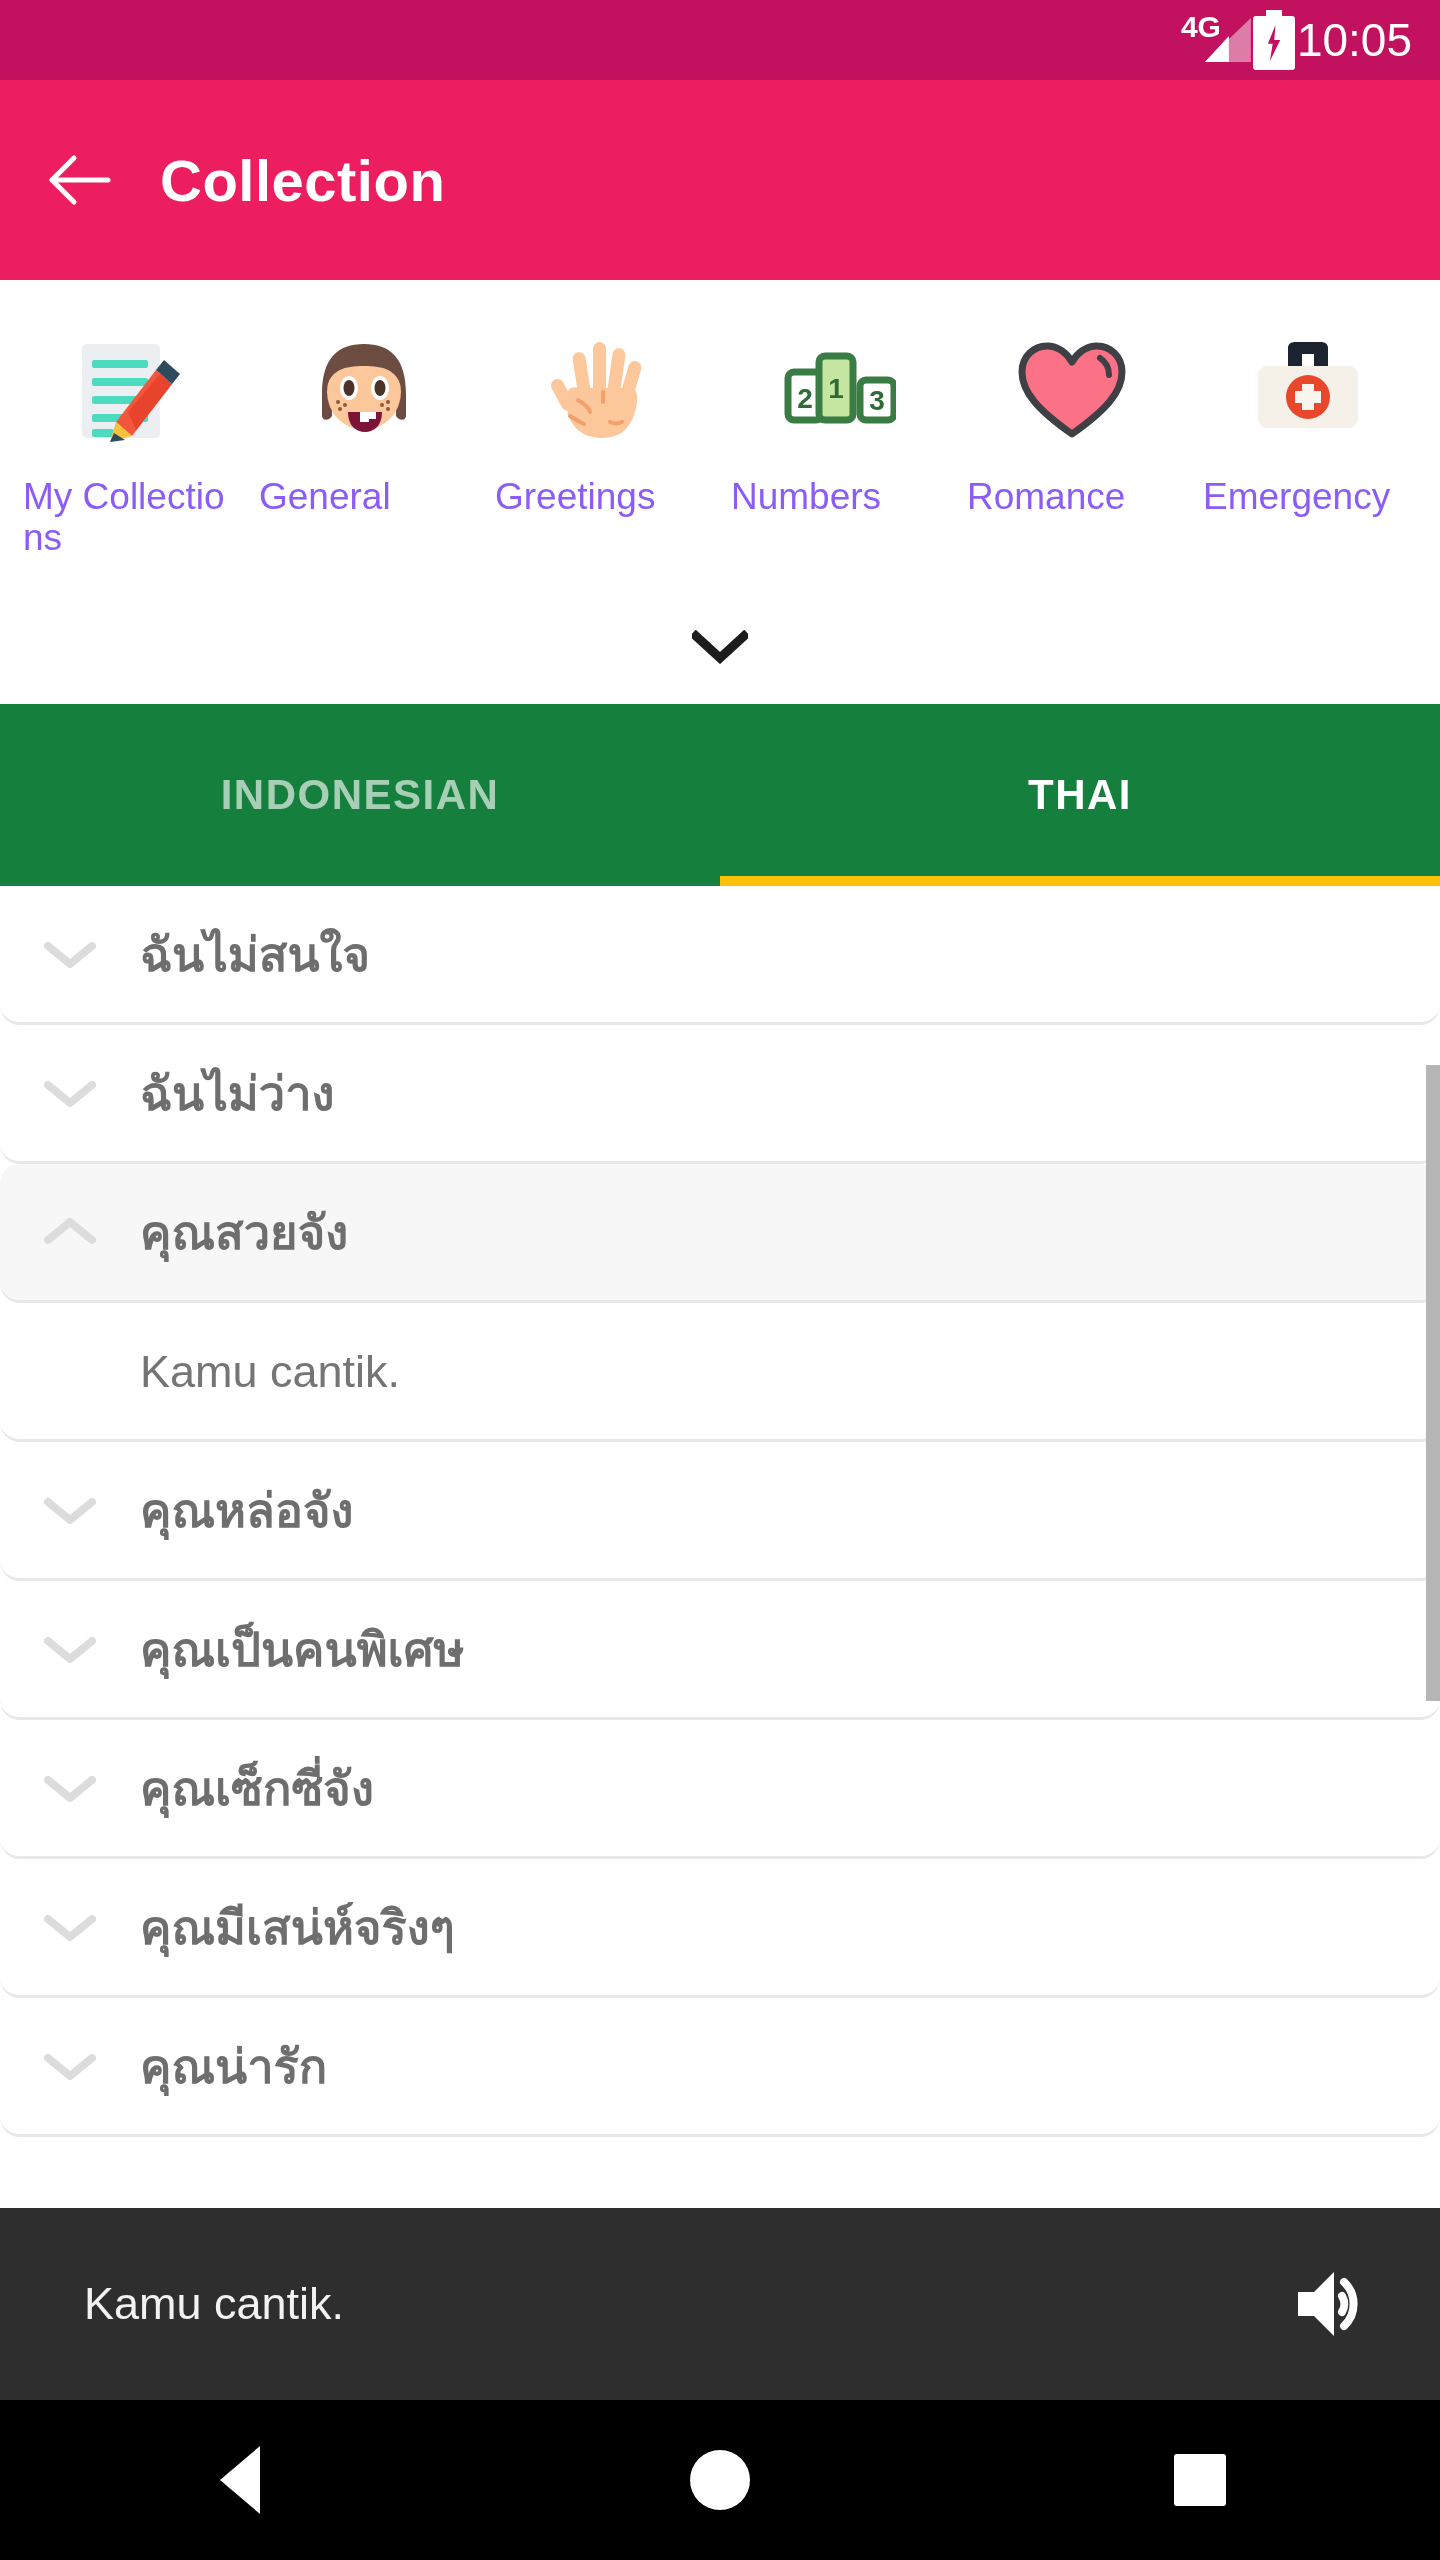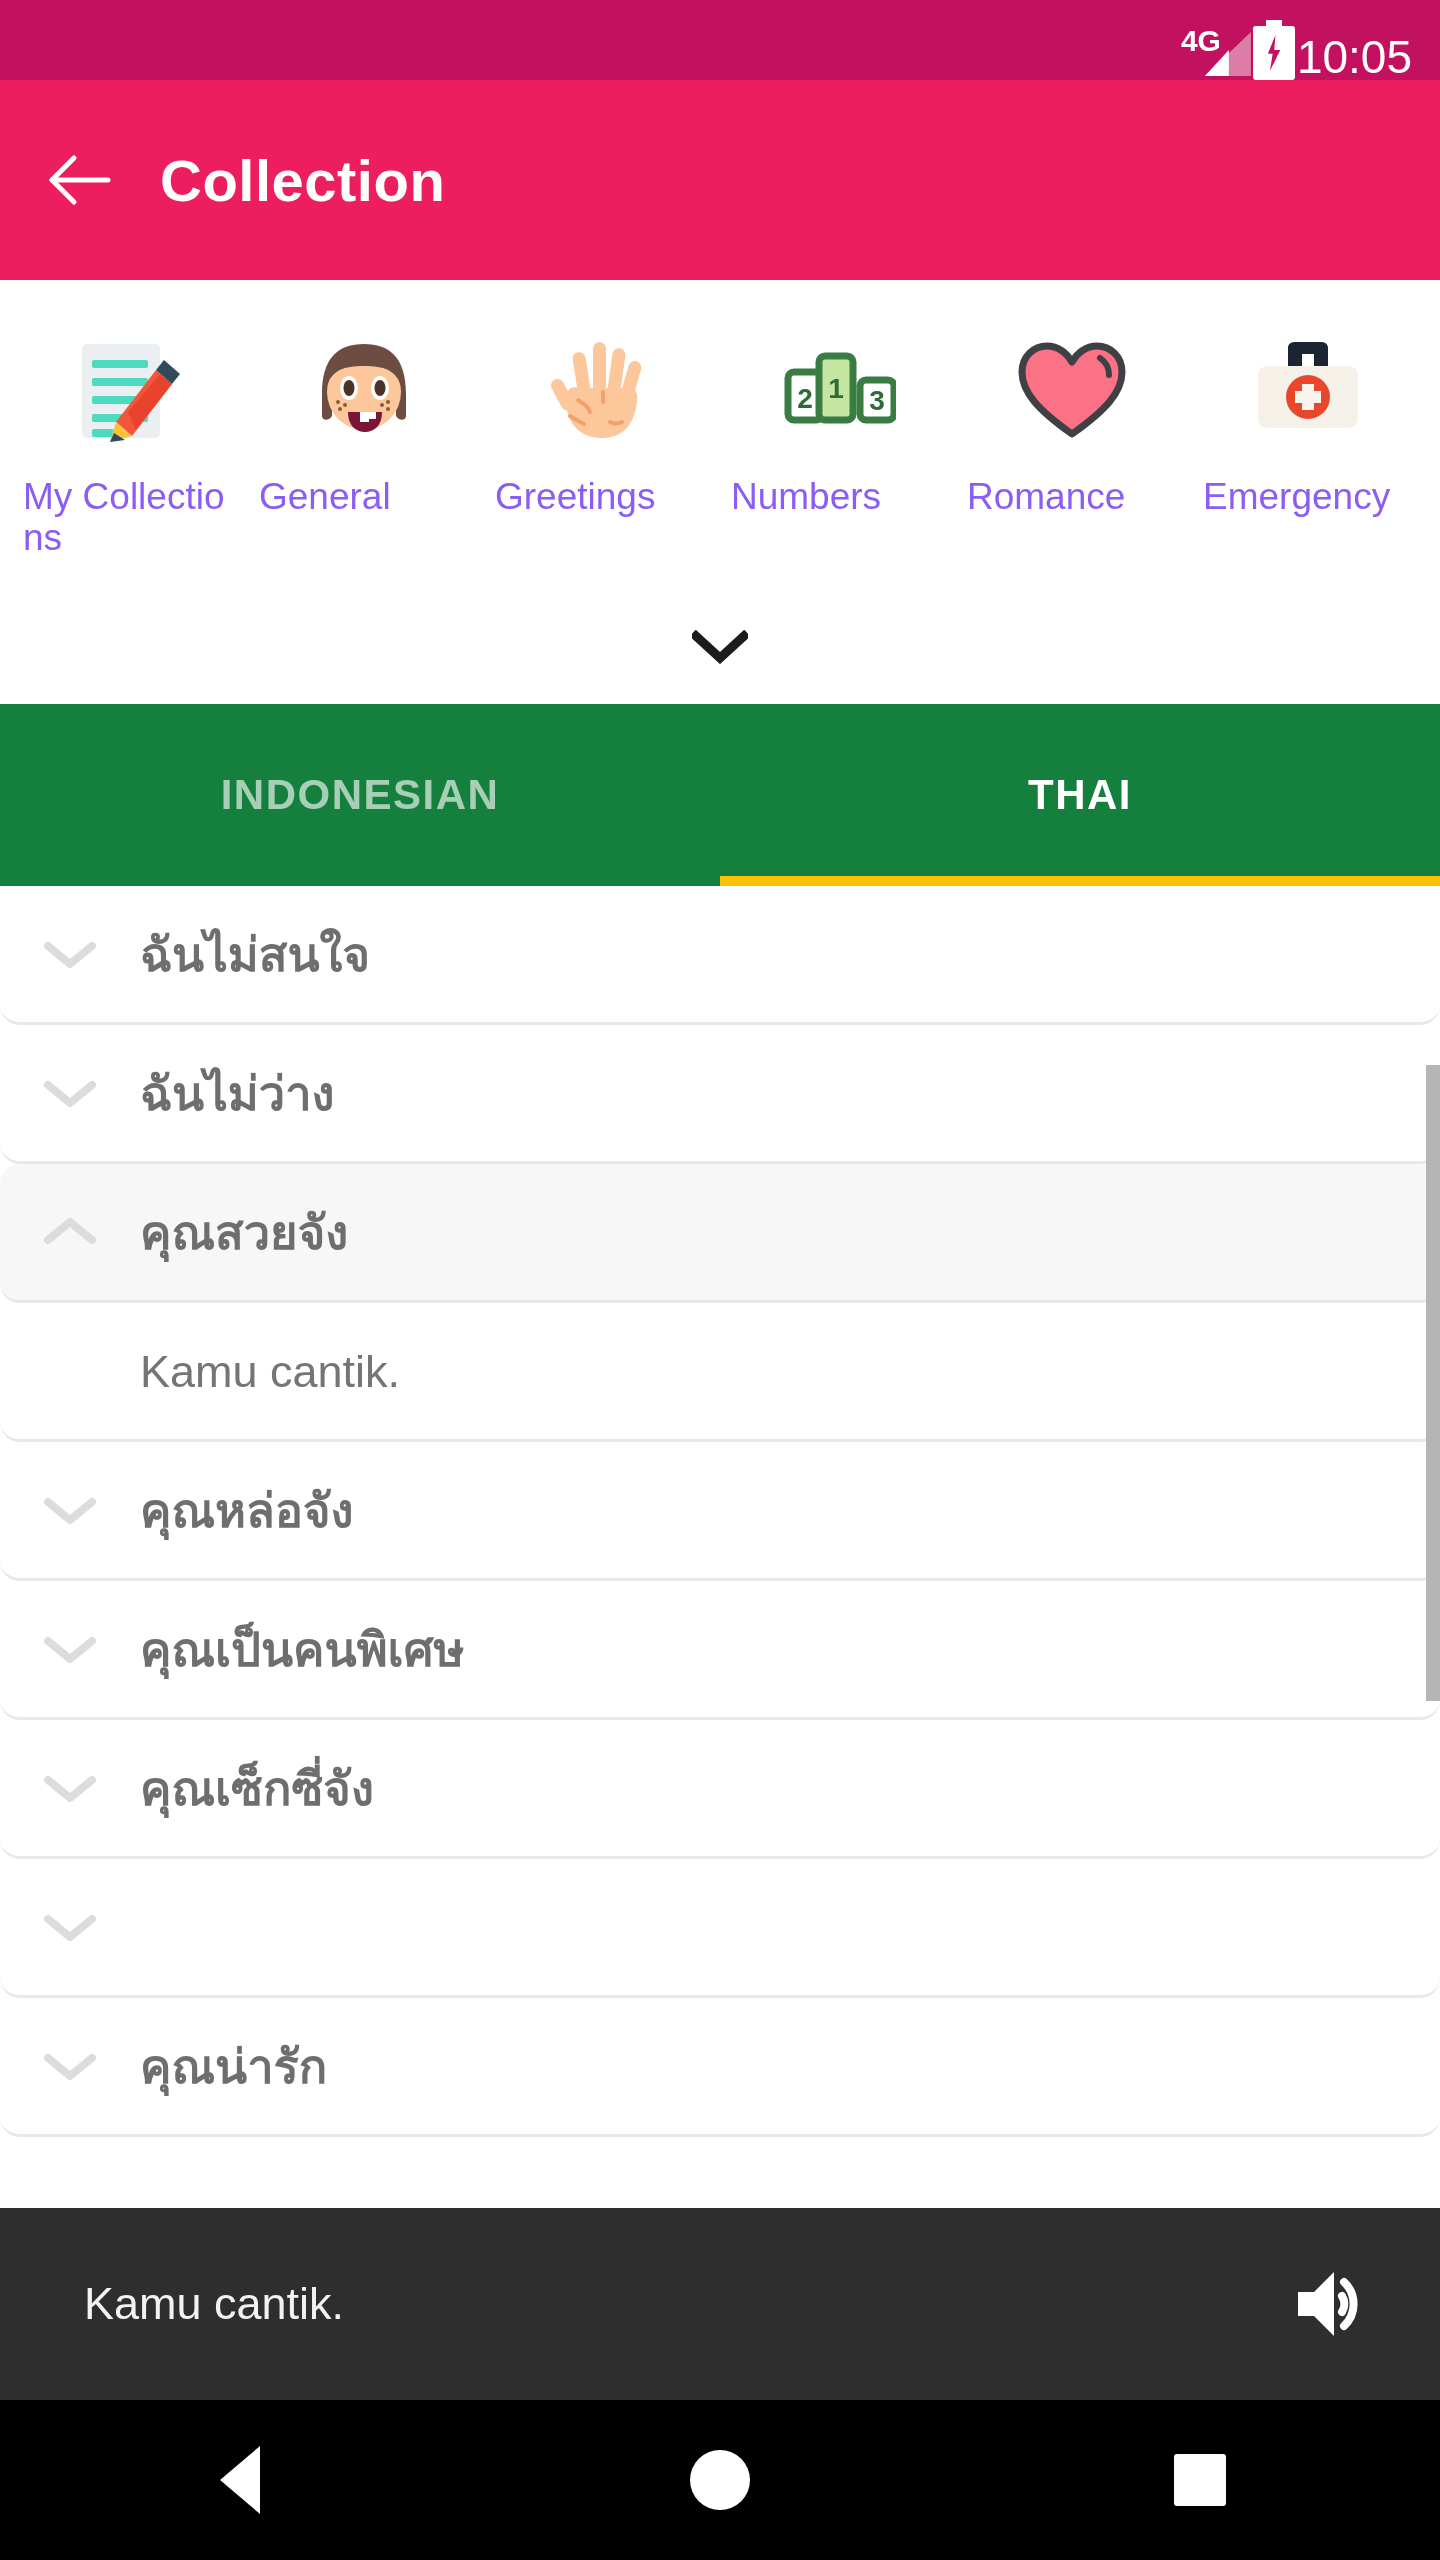--- a/index.html
+++ b/index.html
@@ -8,21 +8,21 @@
     background:#ffffff;
     font-family:"Liberation Sans", sans-serif;
     overflow:hidden;
   }
   #screen { position:relative; width:1440px; height:2560px; background:#fff; }
 
   
   .statusbar {
     position:absolute; left:0; top:0; width:1440px; height:80px;
     background:#c2115e;
-    display:flex; align-items:flex-end; justify-content:flex-end;
+    display:flex; align-items:center; justify-content:flex-end;
     padding-right:28px; gap:2px;
   }
   .sb-signal { position:relative; width:70px; height:52px; }
   .sb-4g {
     position:absolute; left:0; top:-2px;
     font-size:30px; font-weight:bold; color:#ffffff; line-height:1;
   }
   .sb-tri-bg {
     position:absolute; right:0; bottom:4px; width:46px; height:44px;
     background:rgba(255,255,255,0.45);
@@ -364,20 +364,21 @@
       </div>
       <div class="phrase">คุณเซ็กซี่จัง</div>
     </div>
 
     <div class="row">
       <div class="chev">
         <svg width="56" height="32" viewBox="0 0 56 32">
             <path d="M6 8 L28 26 L50 8" fill="none" stroke="#dcdcdc" stroke-width="8" stroke-linecap="round" stroke-linejoin="round"></path>
           </svg>
       </div>
+      <div class="phrase">คุณมีเสน่ห์จริงๆ</div>
     </div>
 
     <div class="row">
       <div class="chev">
         <svg width="56" height="32" viewBox="0 0 56 32">
             <path d="M6 8 L28 26 L50 8" fill="none" stroke="#dcdcdc" stroke-width="8" stroke-linecap="round" stroke-linejoin="round"></path>
           </svg>
       </div>
       <div class="phrase">คุณน่ารัก</div>
     </div>

